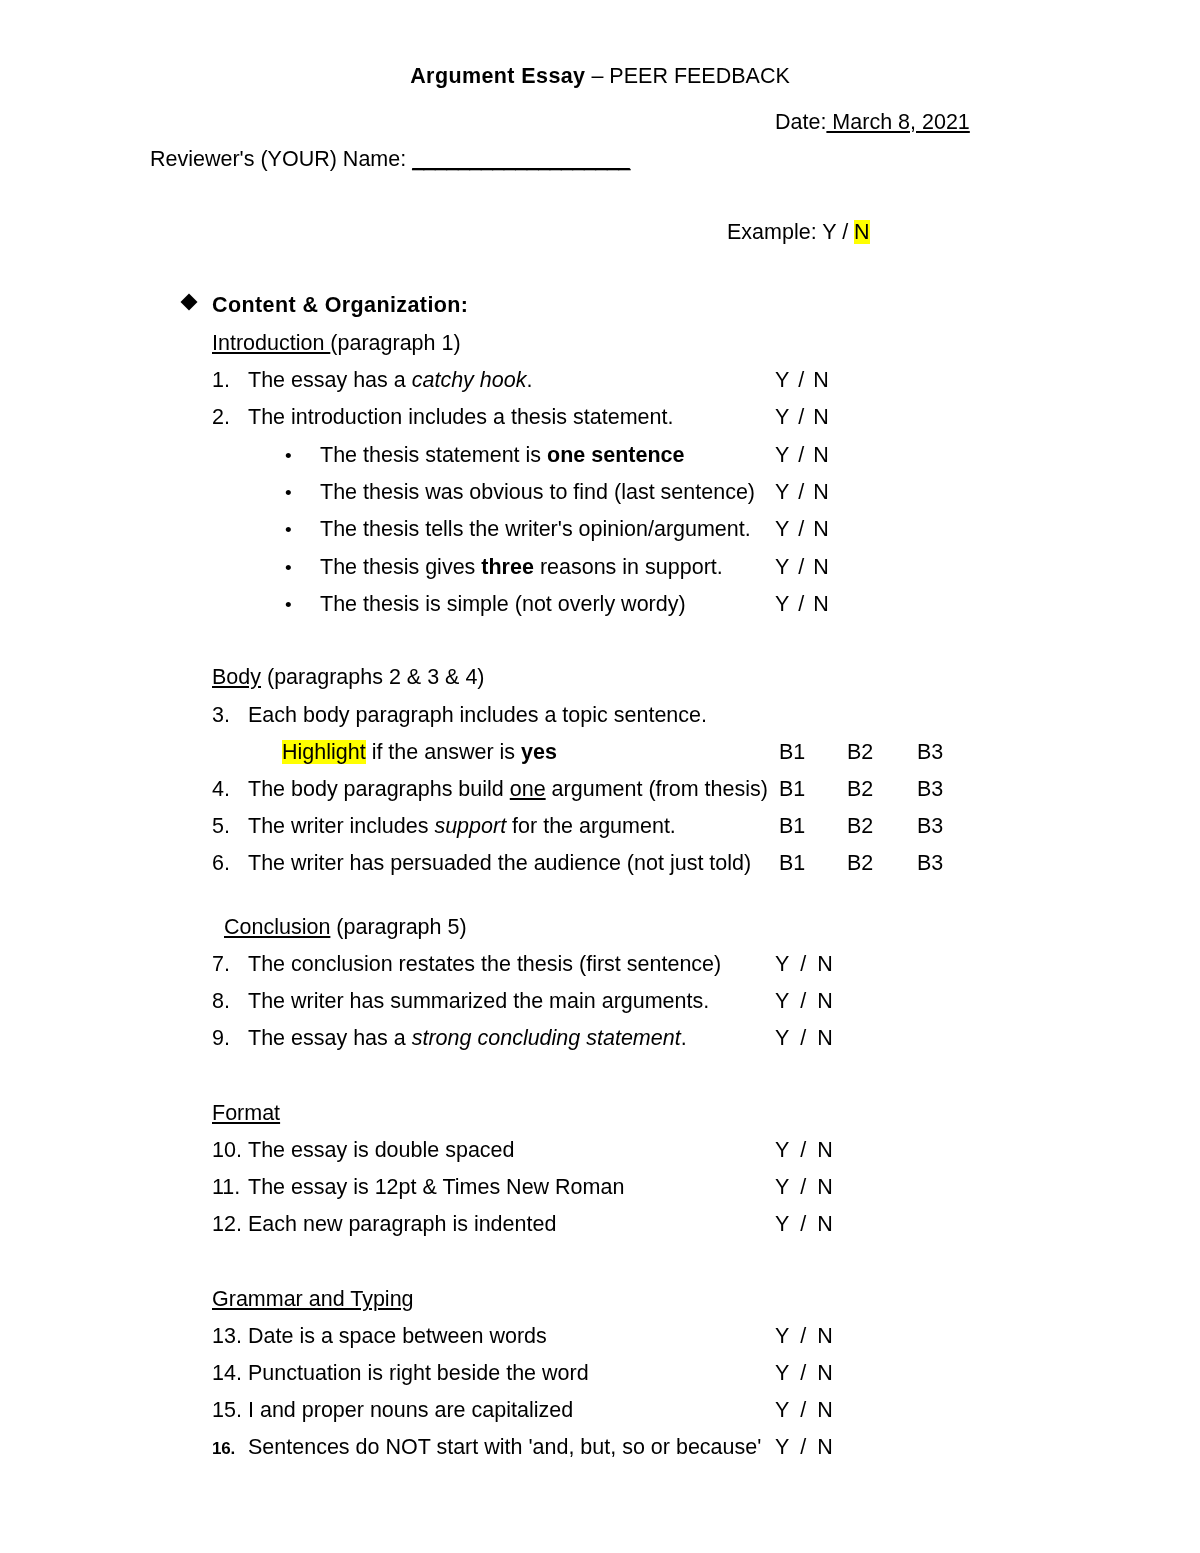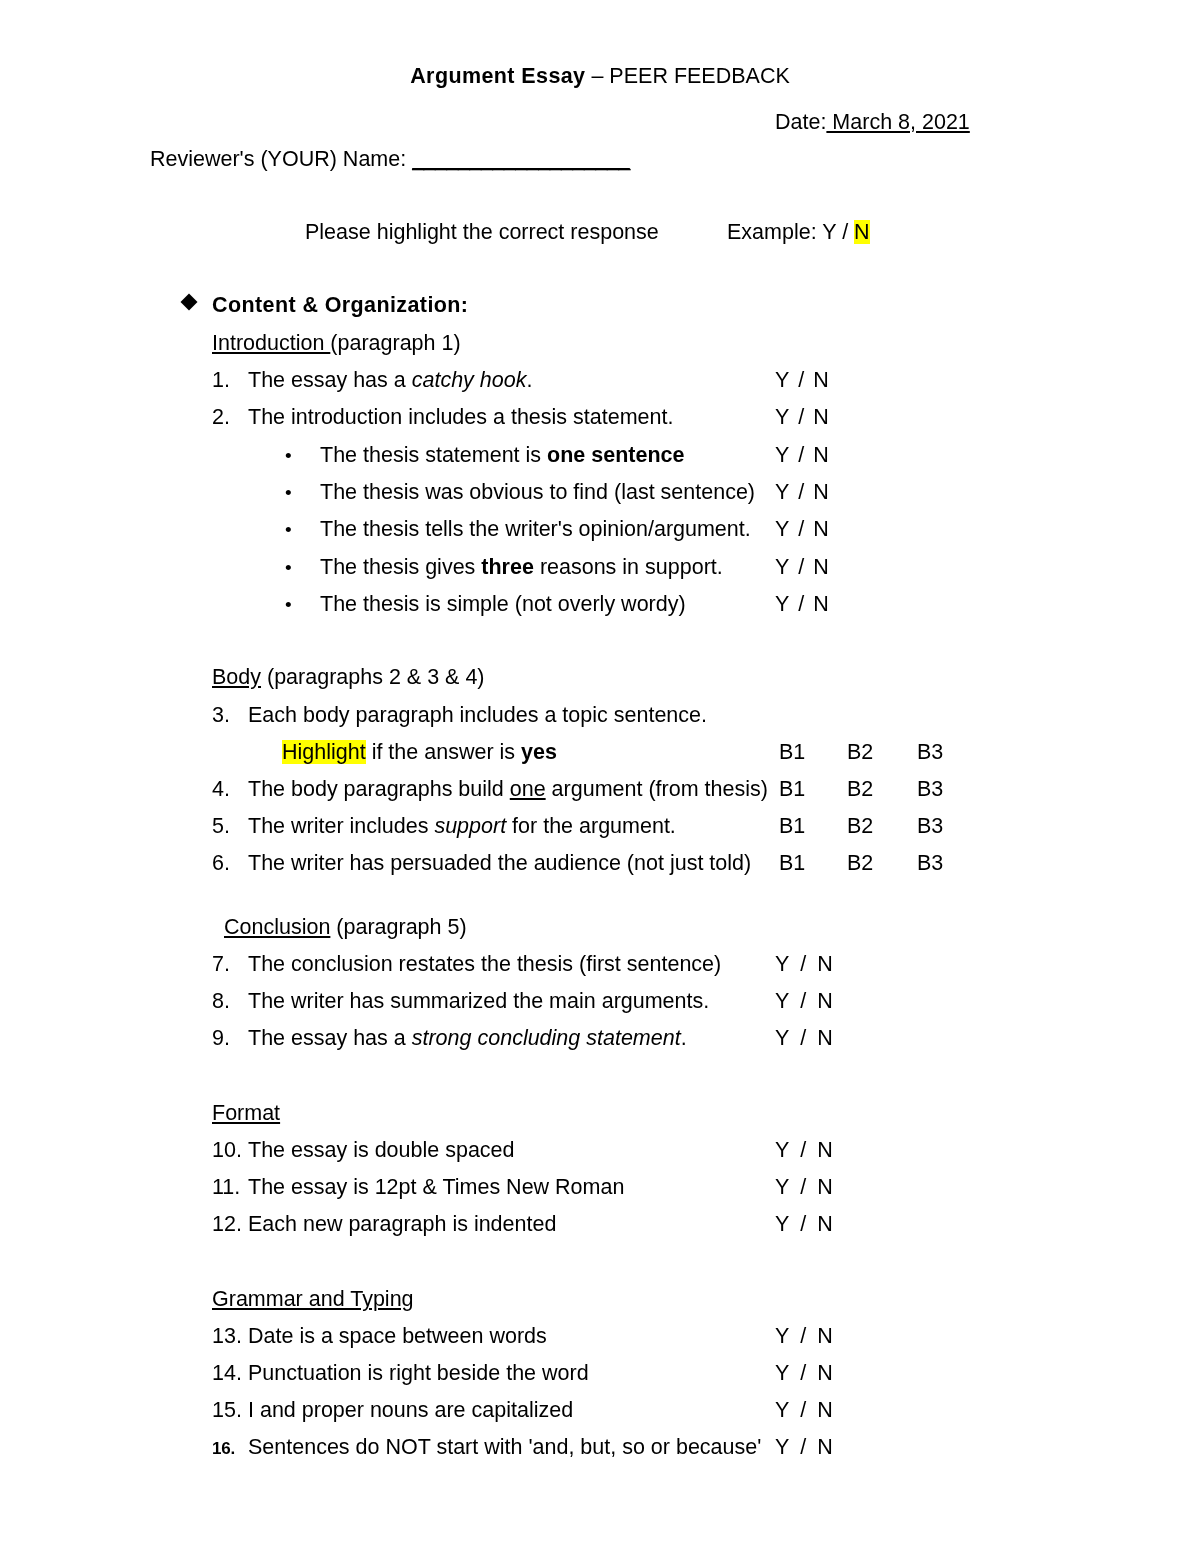--- a/index.html
+++ b/index.html
@@ -135,21 +135,20 @@
 
 
   <div class="row" style="left:775px; top:112px;">
     <span>Date:</span><span class="u"> March 8, 2021 </span>
   </div>
 
   <div class="row" style="left:143px; top:149px;margin-left:7px;">
     <span>Reviewer's (YOUR) Name: </span><span class="u blankline">___________________</span>
   </div>
 
-  <div class="row" style="left:305px; top:222px;">Please highlight the correct response</div>
   <div class="row" style="left:727px; top:222px;">
     <span>Example: Y  /  </span><span class="hl">N</span>
   </div>
 
   <div class="diamond"></div>
   <div class="row section-head" style="left:212px; top:295px;">Content &amp; Organization:</div>
 
   <div class="row" style="left:212px; top:333px;">
     <span class="u">Introduction </span><span>(paragraph 1)</span>
   </div>

